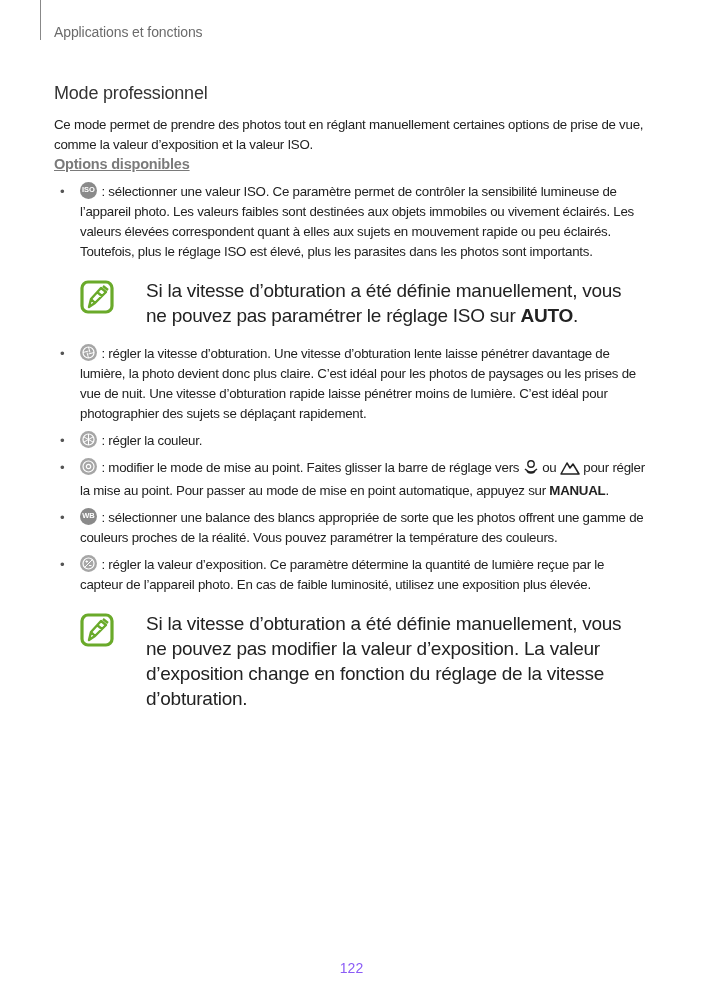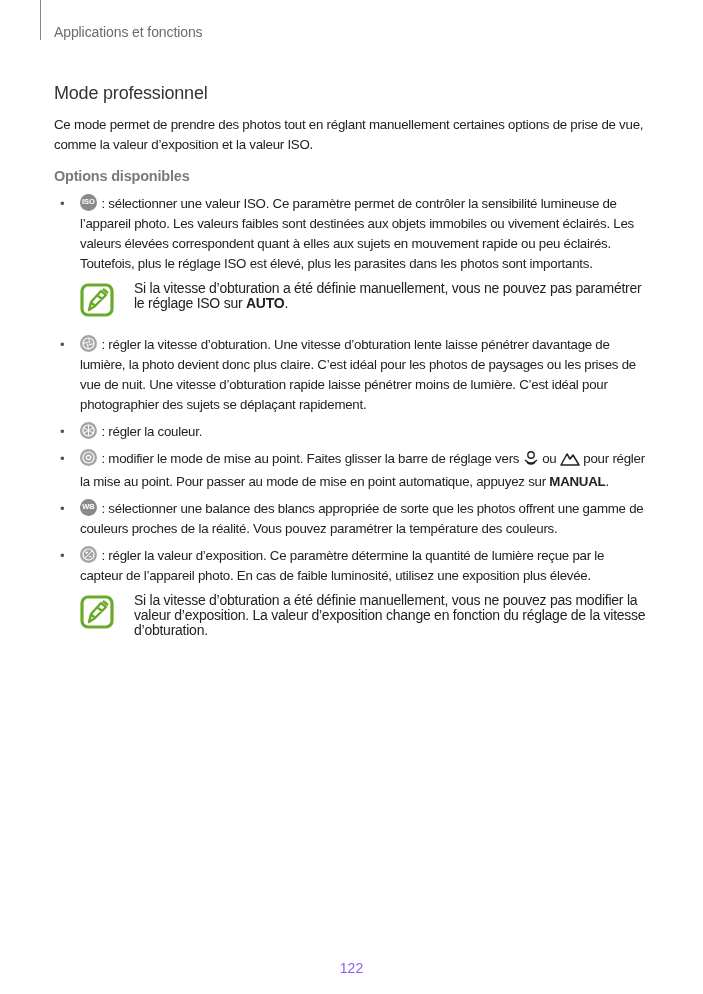--- a/index.html
+++ b/index.html
@@ -15,21 +15,21 @@
     letter-spacing: -0.1px;
   }
   .content { position: absolute; left: 54px; top: 83px; width: 596px; }
   h1 {
     margin: 0; font-size: 18px; font-weight: normal; color: #333333; letter-spacing: -0.2px;
   }
   p.body { margin: 0; font-size: 13.3px; line-height: 20px; letter-spacing: -0.25px; }
   .intro1 { margin-top: 11px !important; }
   .intro2 { margin-top: 6px !important; }
   h2 {
-    margin: 13px 0 0 0; font-size: 14.5px; font-weight: bold; color: #7a7a7a; letter-spacing: -0.2px;
+    margin: 1px 0 0 0; font-size: 14.5px; font-weight: bold; color: #7a7a7a; letter-spacing: -0.2px; text-decoration: underline;
   }
   ul.opts { list-style: none; margin: 10px 0 0 0; padding: 0; }
   ul.opts li {
     position: relative; padding-left: 26px; font-size: 13.3px; line-height: 20px;
     letter-spacing: -0.25px; margin-bottom: 7px;
   }
   ul.opts li .bullet {
     position: absolute; left: 6px; top: 0; color: #555;
   }
   .ico {
@@ -37,21 +37,21 @@
     background: #8a8a8a; vertical-align: -3px; position: relative; margin-right: 1px;
   }
   .ico .lbl {
     position: absolute; left: 0; right: 0; top: 3px; text-align: center;
     font-size: 7.5px; color: #fff; font-weight: bold; line-height: 10px; letter-spacing: 0;
   }
   .ico.light { background: #a6a6a6; }
   .ico svg { position: absolute; left: 0; top: 0; }
   .note { position: relative; padding-left: 76px; margin: 5px 0 14px 0; min-height: 40px; }
   .note .note-icon { position: absolute; left: 26px; top: 2px; }
-  .note p { margin: 4px; font-size: 14px; line-height: 15px; letter-spacing: -0.25px; }
+  .note p { margin: 16px; font-size: 19px; line-height: 25px; letter-spacing: -0.25px; }
   .shutter-inline {
     display: inline-block; width: 15px; height: 15px; border: 1.3px solid #666;
     border-radius: 50%; vertical-align: -3px; margin: 0 2px;
   }
   .glyph { display: inline-block; vertical-align: -3px; }
   .page-num {
     position: absolute; left: 0; width: 703px; top: 960px; text-align: center;
     font-size: 14px; color: #8b5cf6;
   }
   b { font-weight: bold; color: #222; }

